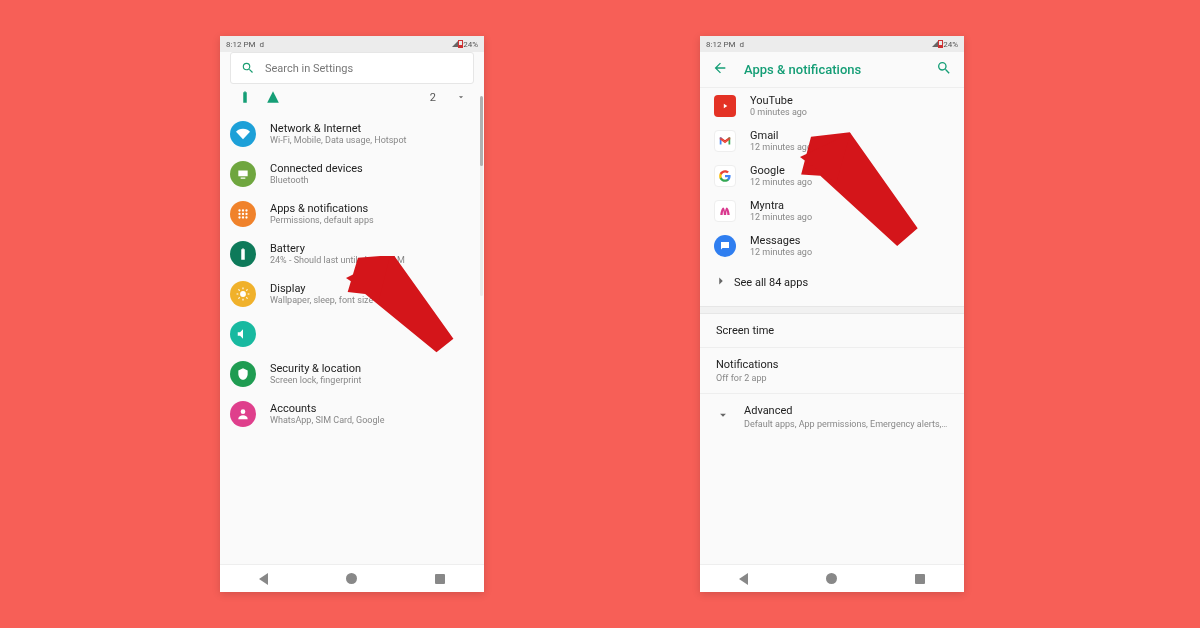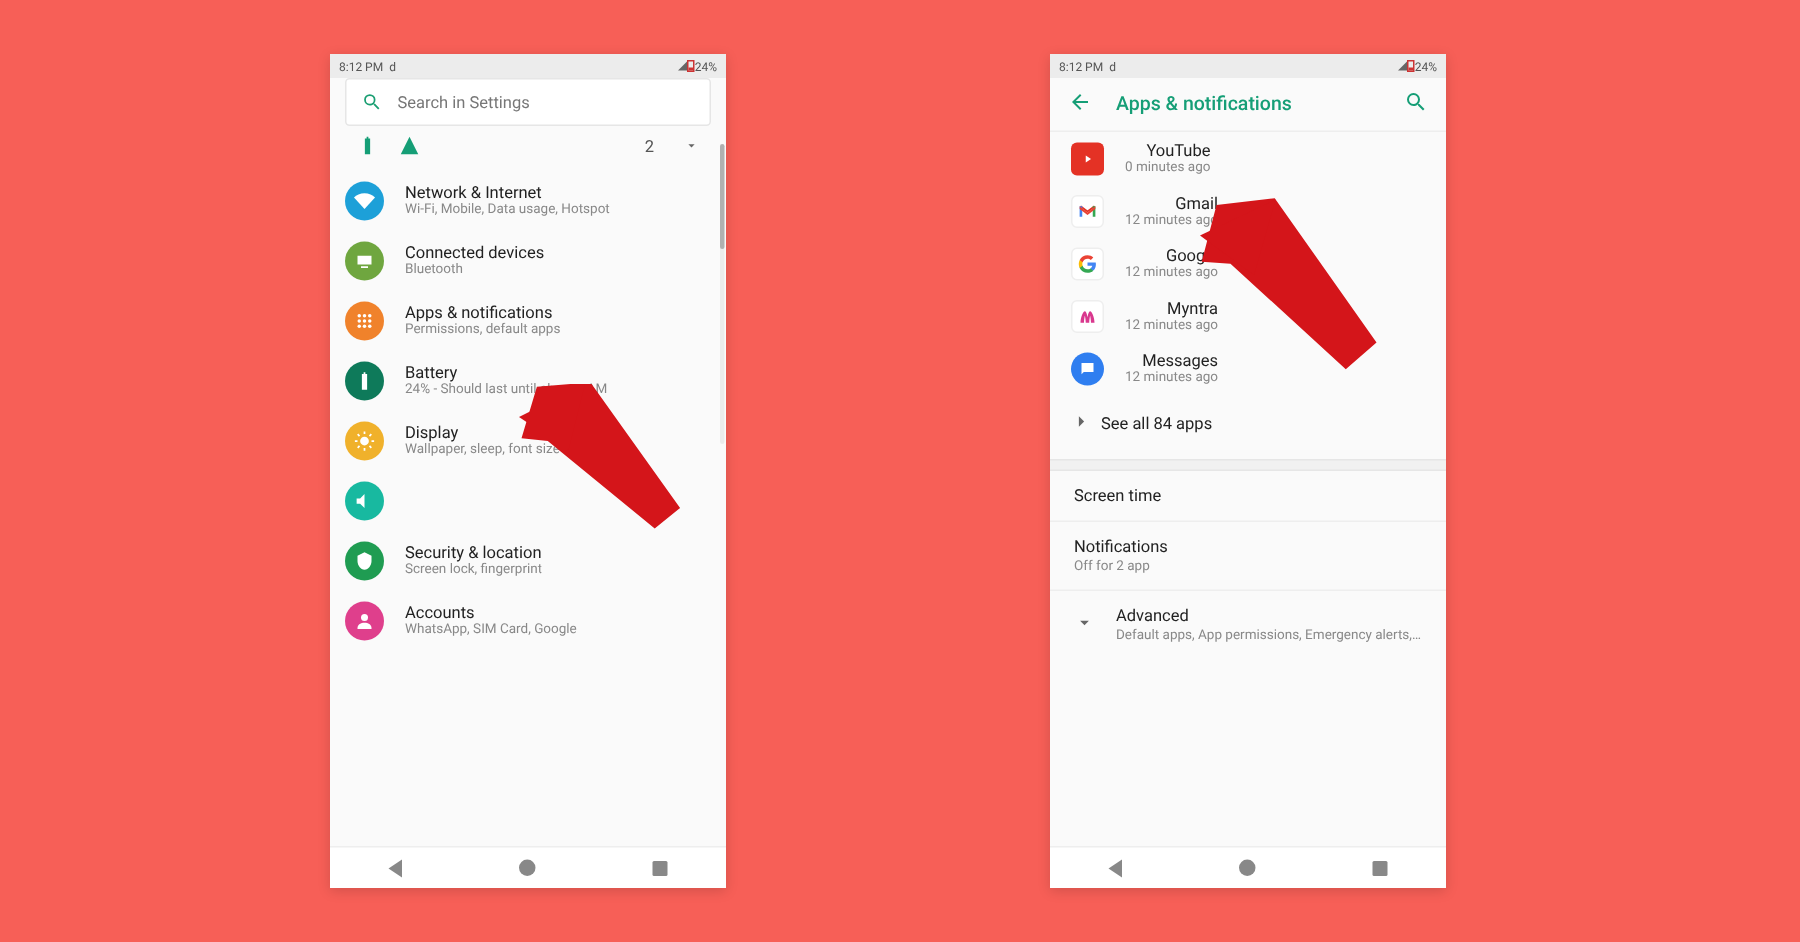--- a/index.html
+++ b/index.html
@@ -112,21 +112,21 @@
   .section-label {
     font-size: 10px; font-weight: 500; color: #159e76;
     padding: 10px 0 4px 52px;
   }
 
   .arow {
     display: flex; align-items: center;
     padding: 6px 14px; gap: 14px;
   }
   .arow .aicon { width: 22px; height: 22px; border-radius: 4px; display:flex; align-items:center; justify-content:center; flex-shrink:0;}
-  .arow .atxt { display:flex; flex-direction:column;text-align:right; }
+  .arow .atxt { display:flex; flex-direction:column; }
   .arow .atitle { font-size: 11px; color: #222; }
   .arow .asub { font-size: 9px; color: #888; }
 
   .see-all {
     display: flex; align-items: center;
     padding: 10px 14px 14px 14px; gap: 0;
   }
   .chev-right svg { width: 14px; height: 14px; fill: #666; }
   .see-all .lbl { font-size: 11px; color: #222; padding-left: 6px;}
 

